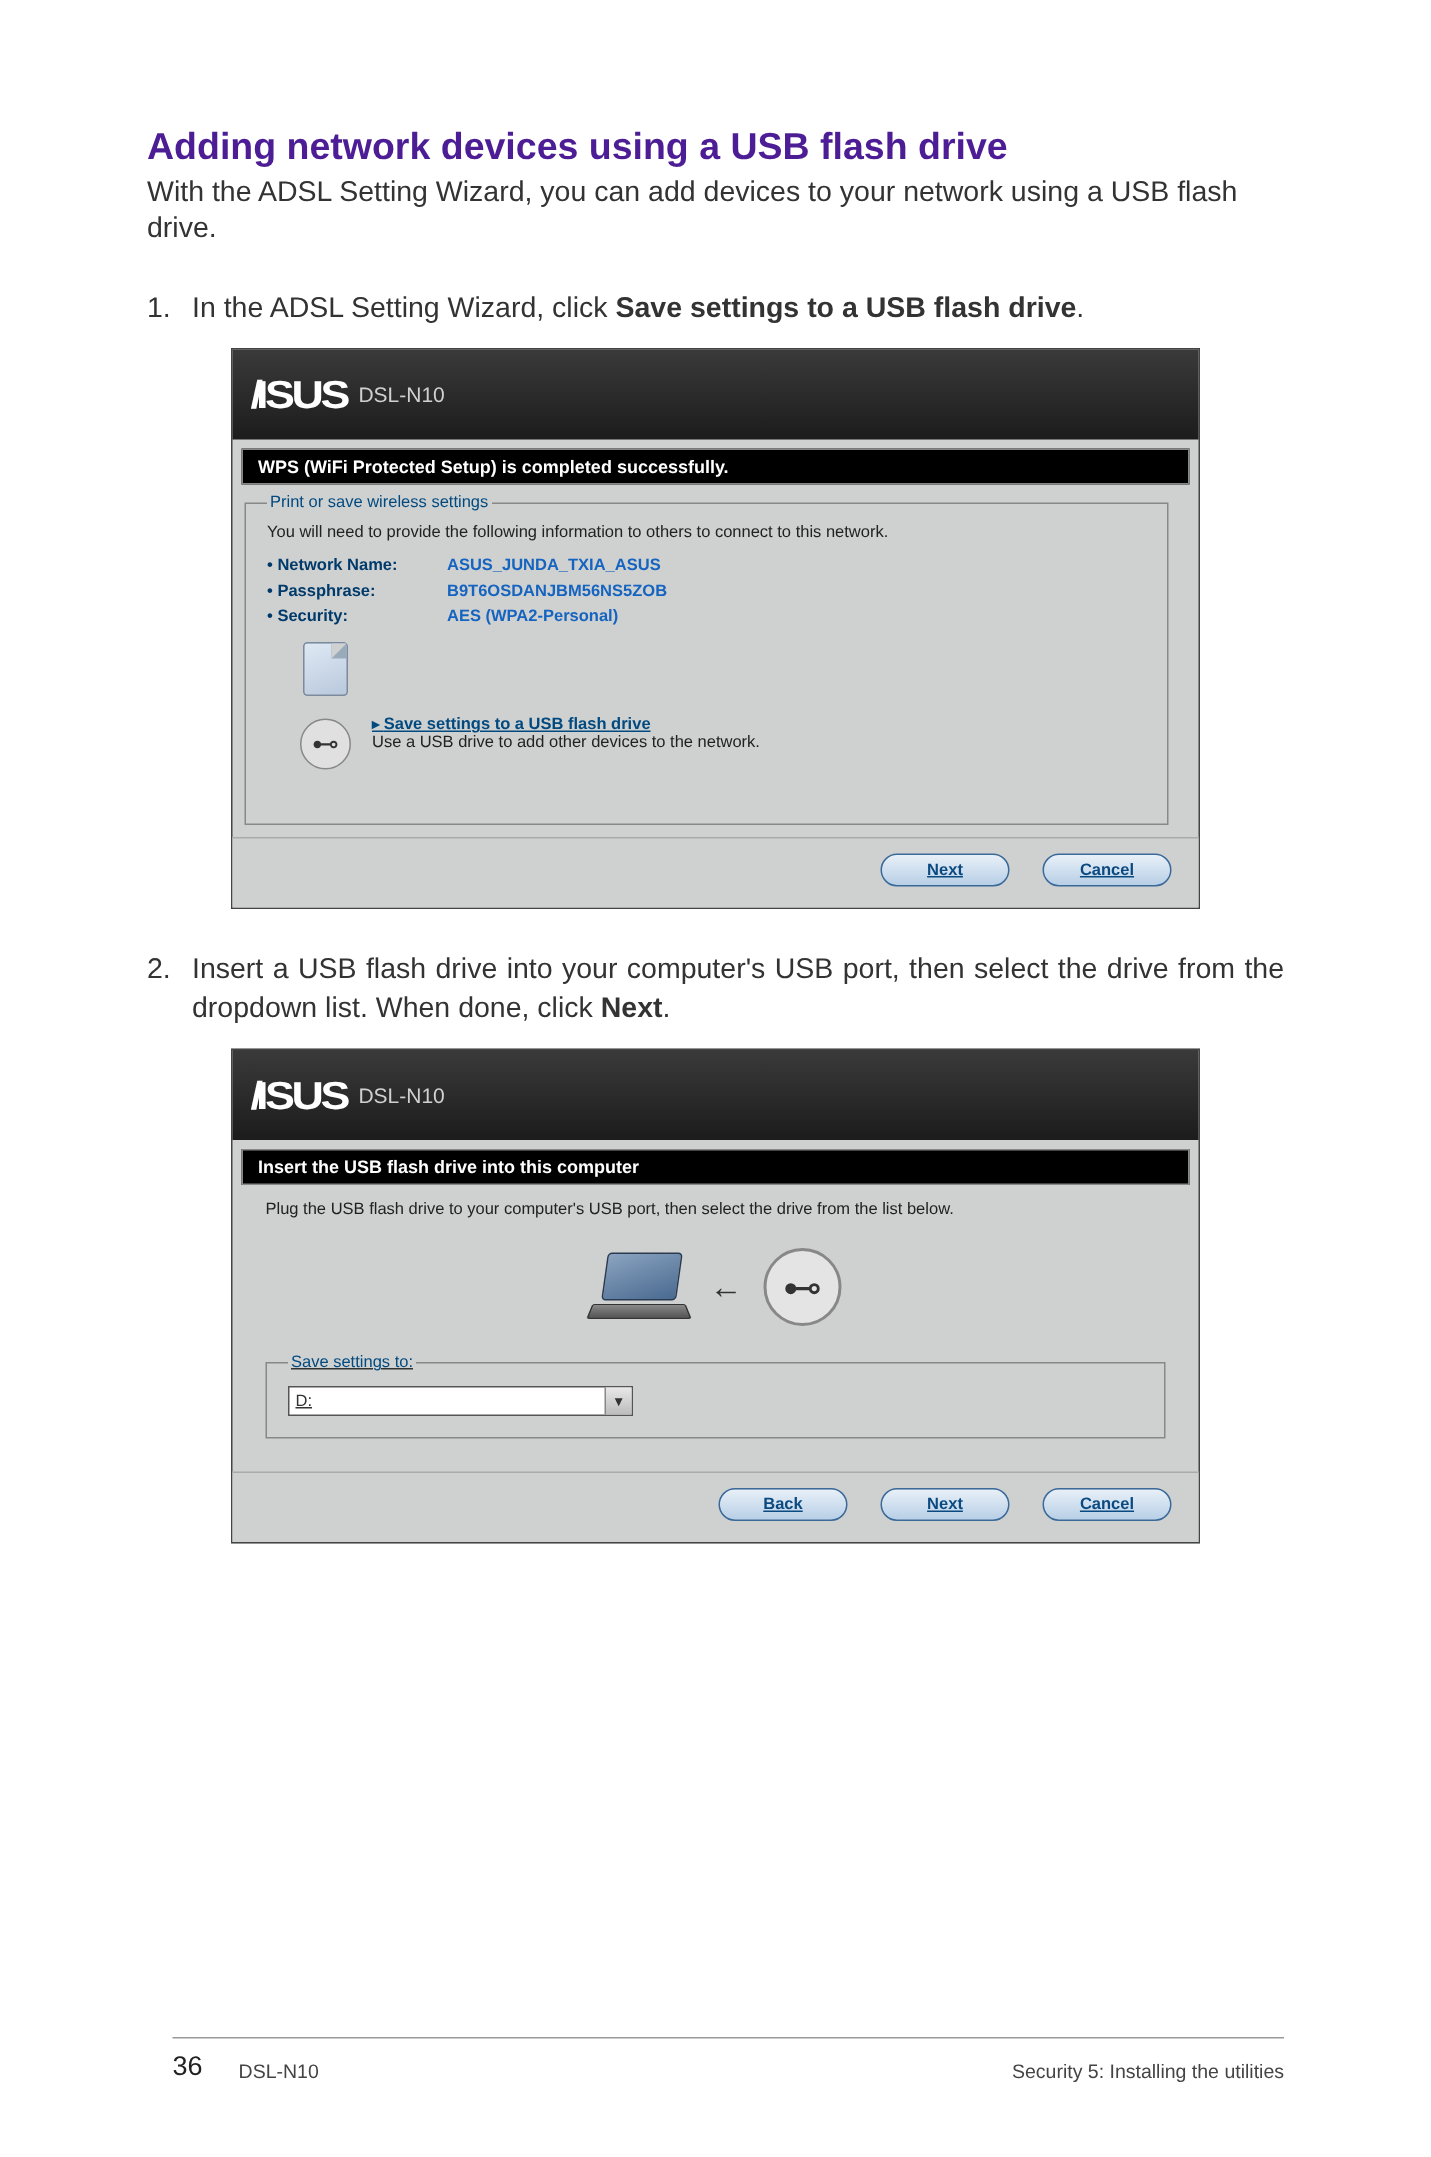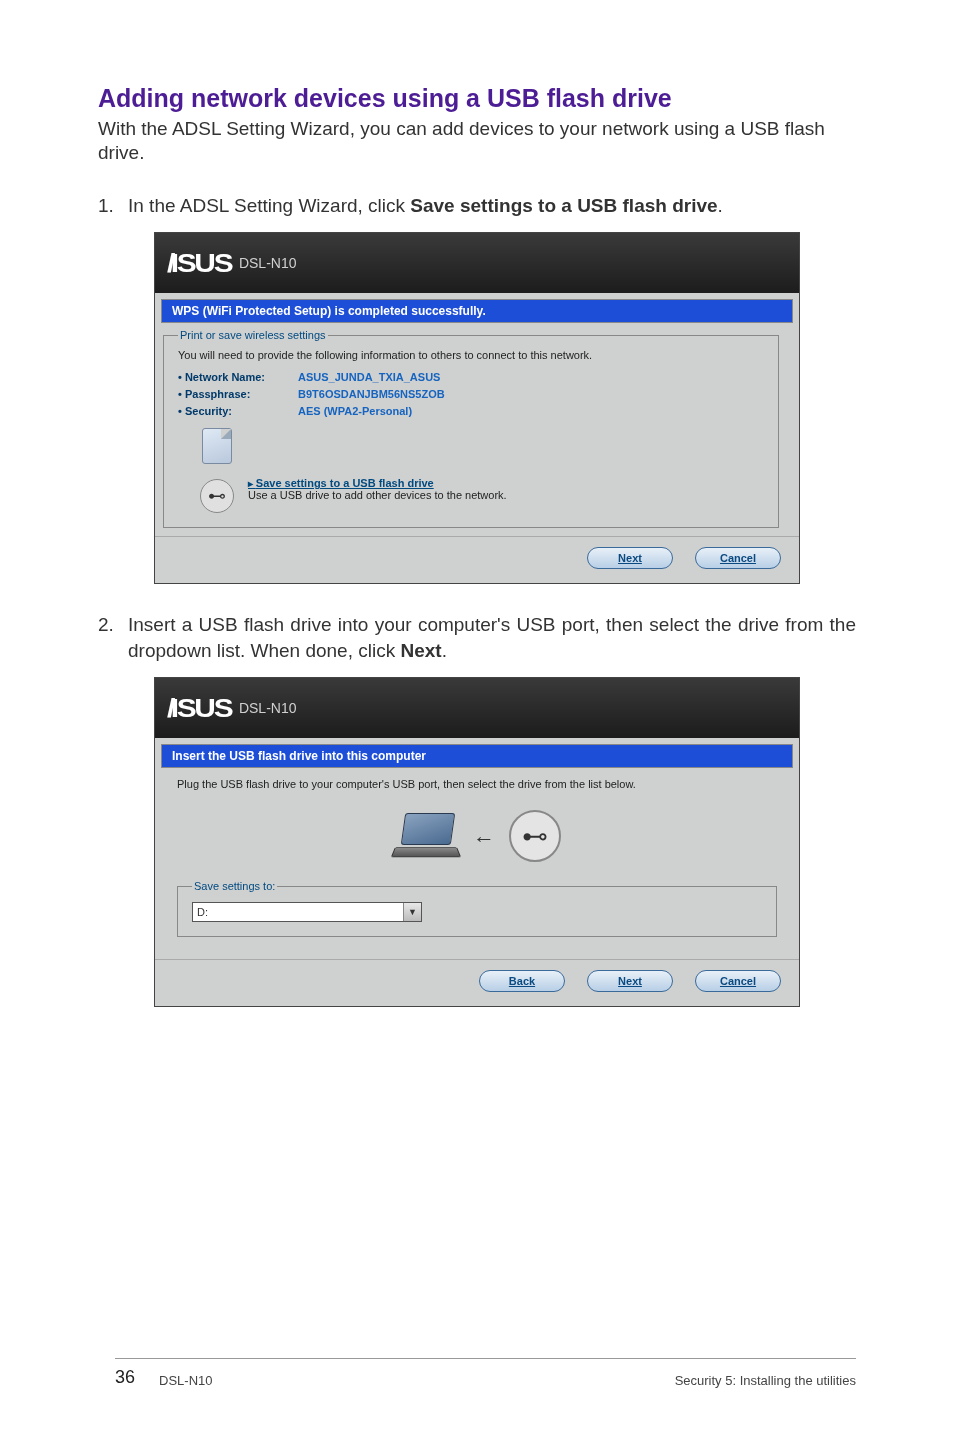--- a/index.html
+++ b/index.html
@@ -78,36 +78,36 @@
     display: inline-block;
   }
   .asus-logo::before { content: "/"; margin-right: -2px; }
   .model {
     color: #d0d0d0;
     font-size: 14px;
     font-weight: normal;
     margin-left: 6px;
   }
   .wz-top-bar {
-    background: #1d4ed8;
+    background: #000000;
     color: #fff;
     font-size: 12px;
     font-weight: bold;
     padding: 4px 10px;
     border: 1px solid #888;
     margin: 6px 6px 0 6px;
   }
   .wz-body {
     margin: 6px 8px 8px 8px;
     background: #cfd0d0;
   }
   fieldset.grp {
     border: 1px solid #888;
     margin: 0 12px 8px 0;
-    padding: 8px 14px 0 14px;
+    padding: 8px 14px 22px 14px;
     font-size: 11px;
   }
   fieldset.grp legend {
     color: #004a80;
     font-size: 11px;
     padding: 0 2px;
   }
   .info-line {
     font-size: 11px;
     color: #222;
@@ -225,20 +225,21 @@
     border: 2px solid #888;
     border-radius: 50%;
     display: flex; align-items: center; justify-content: center;
     background: #e4e4e4;
     font-size: 26px; color: #333;
   }
   fieldset.save-to {
     border: 1px solid #888;
     margin: 0 14px 22px 14px;
     padding: 10px 14px 14px 14px;
+    text-decoration: underline;
   }
   fieldset.save-to legend {
     color: #004a80; font-size: 11px; padding: 0 2px;
   }
   .dropdown {
     width: 230px; height: 20px;
     border: 1px solid #555;
     background: #fff;
     display: flex; align-items: center;
     font-size: 11px;

